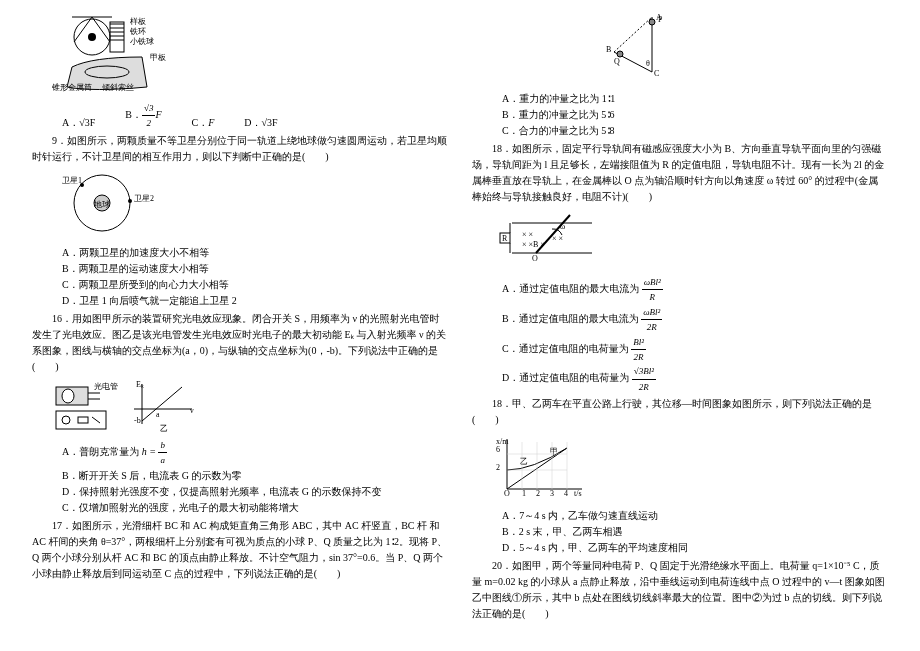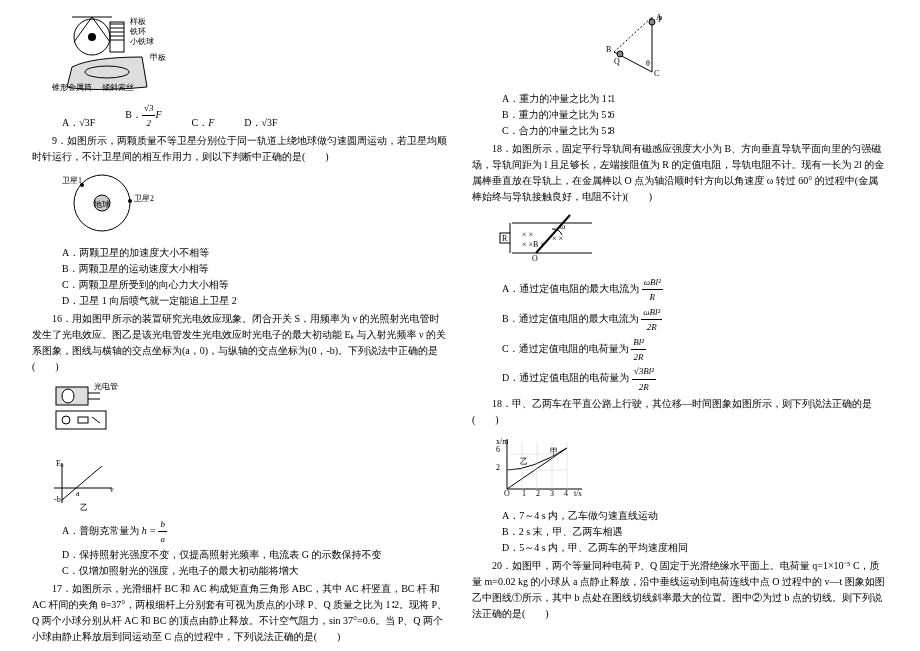--- a/index.html
+++ b/index.html
@@ -92,21 +92,21 @@
     </svg>
   </div>
 
   <p class="sub-option">A．两颗卫星的加速度大小不相等</p>
   <p class="sub-option">B．两颗卫星的运动速度大小相等</p>
   <p class="sub-option">C．两颗卫星所受到的向心力大小相等</p>
   <p class="sub-option">D．卫星 1 向后喷气就一定能追上卫星 2</p>
 
   <p class="q-text">16．用如图甲所示的装置研究光电效应现象。闭合开关 S，用频率为 ν 的光照射光电管时发生了光电效应。图乙是该光电管发生光电效应时光电子的最大初动能 Eₖ 与入射光频率 ν 的关系图象，图线与横轴的交点坐标为(a，0)，与纵轴的交点坐标为(0，-b)。下列说法中正确的是(　　)</p>
 
-  <div class="figure" style="display:flex;gap:24px;flex-direction:column;">
+  <div class="figure" style="display:flex;gap:10px;">
     <svg width="70" height="55" viewBox="0 0 70 55">
       <rect x="4" y="8" width="32" height="18" fill="#ddd" stroke="#000"></rect>
       <ellipse cx="16" cy="17" rx="6" ry="7" fill="#fff" stroke="#000"></ellipse>
       <line x1="36" y1="14" x2="48" y2="14" stroke="#000"></line>
       <line x1="36" y1="20" x2="48" y2="20" stroke="#000"></line>
       <text x="42" y="10" class="label-text">光电管</text>
       <rect x="4" y="32" width="50" height="18" fill="none" stroke="#000"></rect>
       <circle cx="14" cy="41" r="4" fill="none" stroke="#000"></circle>
       <rect x="26" y="38" width="10" height="6" fill="none" stroke="#000"></rect>
       <line x1="40" y1="38" x2="48" y2="44" stroke="#000"></line>
@@ -120,20 +120,21 @@
       <text x="24" y="38" class="label-text">a</text>
       <text x="2" y="44" class="label-text">-b</text>
       <text x="28" y="52" class="label-text">乙</text>
     </svg>
   </div>
 
   <p class="sub-option">
     <span>A．普朗克常量为</span> <span class="math">h =</span>
     <span class="frac"><span class="num">b</span><span class="den">a</span></span>
   </p>
+  <p class="sub-option">B．断开开关 S 后，电流表 G 的示数为零</p>
   <p class="sub-option">D．保持照射光强度不变，仅提高照射光频率，电流表 G 的示数保持不变</p>
   <p class="sub-option">C．仅增加照射光的强度，光电子的最大初动能将增大</p>
 
   <p class="q-text">17．如图所示，光滑细杆 BC 和 AC 构成矩直角三角形 ABC，其中 AC 杆竖直，BC 杆 和 AC 杆间的夹角 θ=37°，两根细杆上分别套有可视为质点的小球 P、Q 质量之比为 1∶2。现将 P、Q 两个小球分别从杆 AC 和 BC 的顶点由静止释放。不计空气阻力，sin 37°=0.6。当 P、Q 两个小球由静止释放后到同运动至 C 点的过程中，下列说法正确的是(　　)</p>
 </div>
 
 <div class="column">
 
   <div class="figure" style="margin-left:130px;">
     <svg width="80" height="70" viewBox="0 0 80 70">

